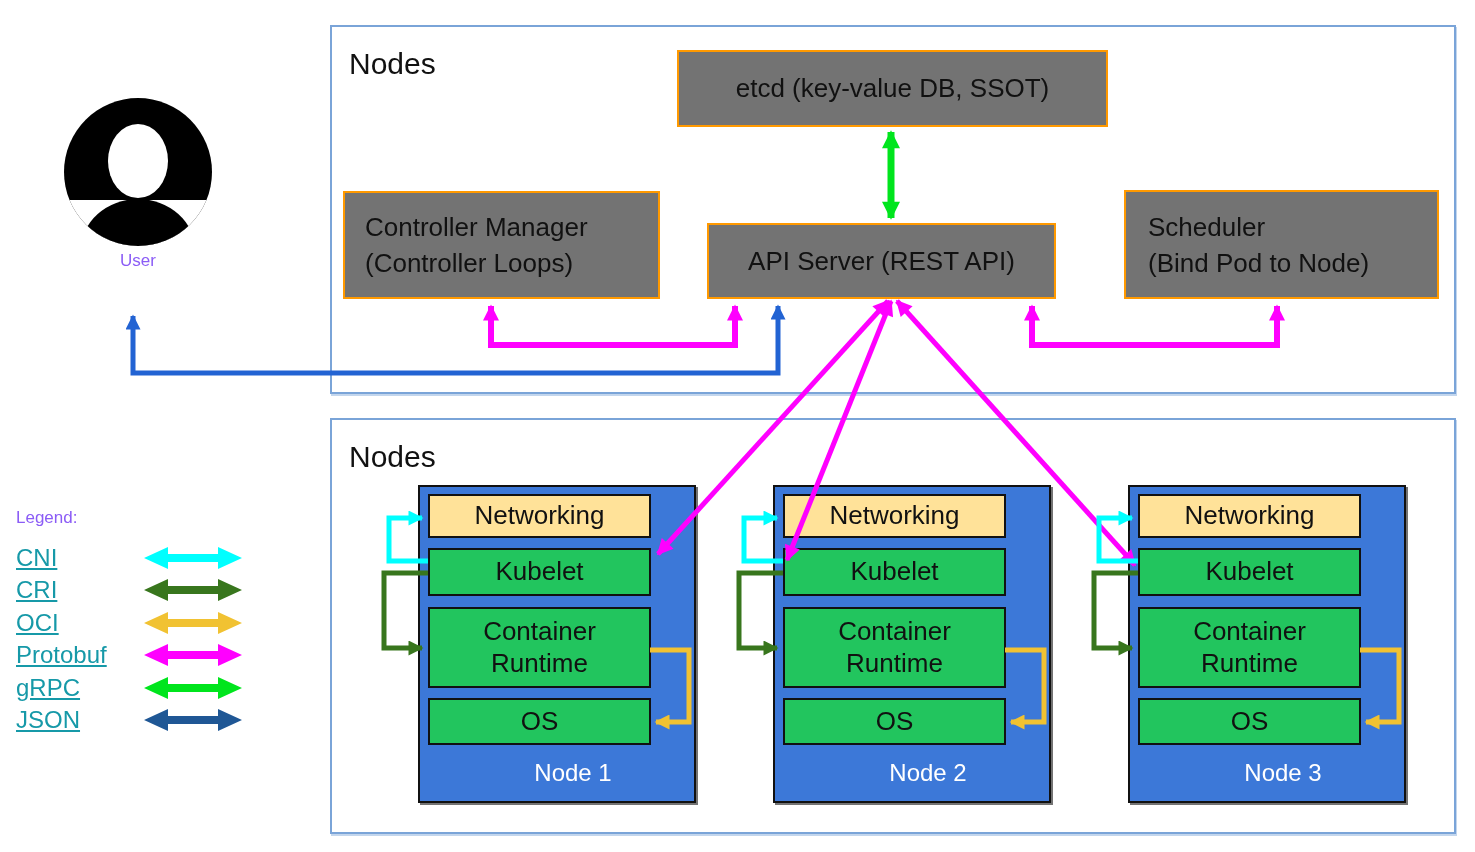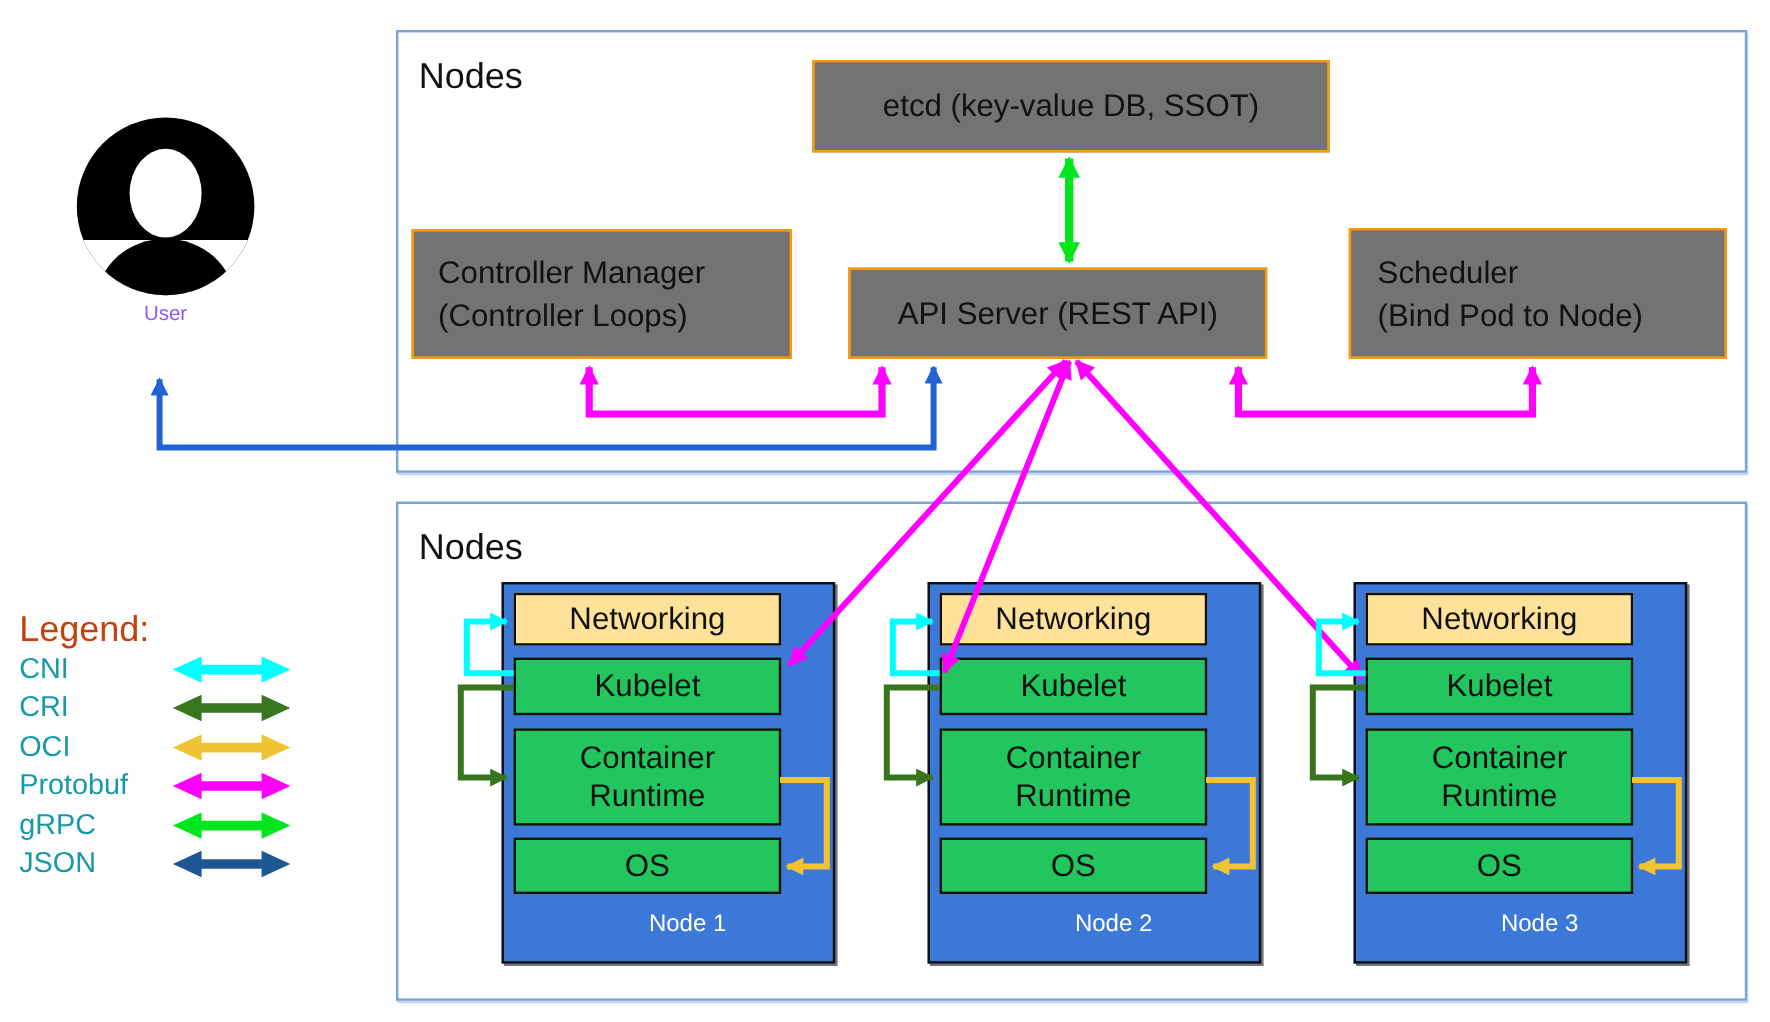--- a/index.html
+++ b/index.html
@@ -28,27 +28,27 @@
         border:2px solid #111;box-sizing:border-box;box-shadow:2px 2px 0 rgba(0,0,0,.55);z-index:2;}
   .layer{position:absolute;left:8px;width:223px;background:#22c55e;border:2px solid #111;
          box-sizing:border-box;display:flex;align-items:center;justify-content:center;
          text-align:center;font-size:26px;line-height:1.2;color:#111;padding:0 22px;}
   .layer.networking{background:var(--c,#ffe299);}
   .l0{top:7px;height:44px;}
   .l1{top:61px;height:48px;}
   .l2{top:120px;height:81px;}
   .l3{top:211px;height:47px;}
   .node-name{position:absolute;left:0;right:0;top:272px;text-align:center;
-             font-size:20px;color:#fff;padding-left:32px;}
-
-  
-  .legend-title{position:absolute;left:16px;top:508px;font-size:30px;color:#c2410c;z-index:2;}
+             font-size:24px;color:#fff;padding-left:32px;}
+
+  
+  .legend-title{position:absolute;left:16px;top:508px;font-size:17px;color:#8b5cf6;z-index:2;}
   .legend-row{position:absolute;left:16px;height:33px;display:flex;align-items:center;z-index:2;}
   .legend-label{width:127px;font-size:24px;}
-  .legend-link{color:var(--c,#1699a8);cursor:pointer;}
+  .legend-link{color:var(--c,#1699a8);text-decoration:underline;cursor:pointer;}
   .legend-arrow{display:block;}
   .legend-arrow path{fill:var(--c,#000);}
 
   
   #overlay{position:absolute;left:0;top:0;width:1475px;height:852px;z-index:5;pointer-events:none;}
   #overlay .arrow{stroke:var(--c,#000);fill:none;}
   #overlay marker path{fill:var(--c,#000);}
 </style>
 </head>
 <body>

